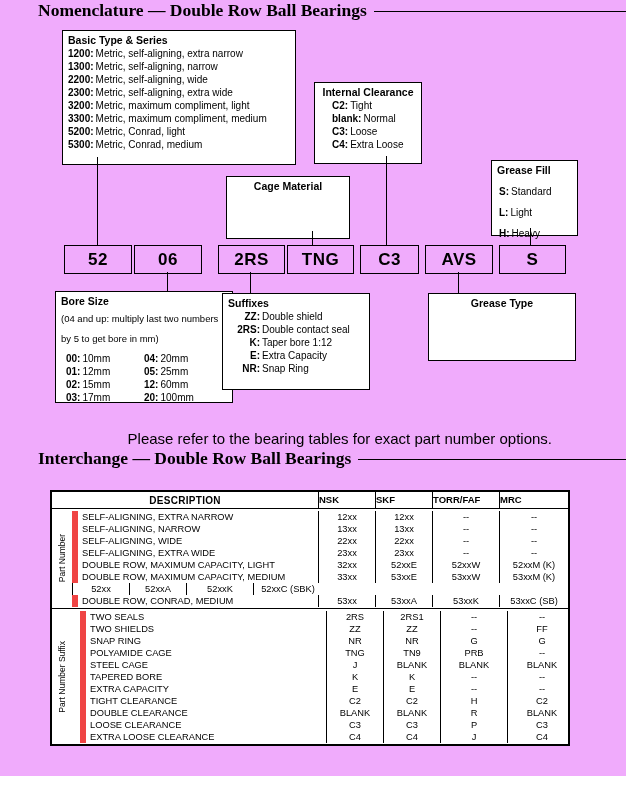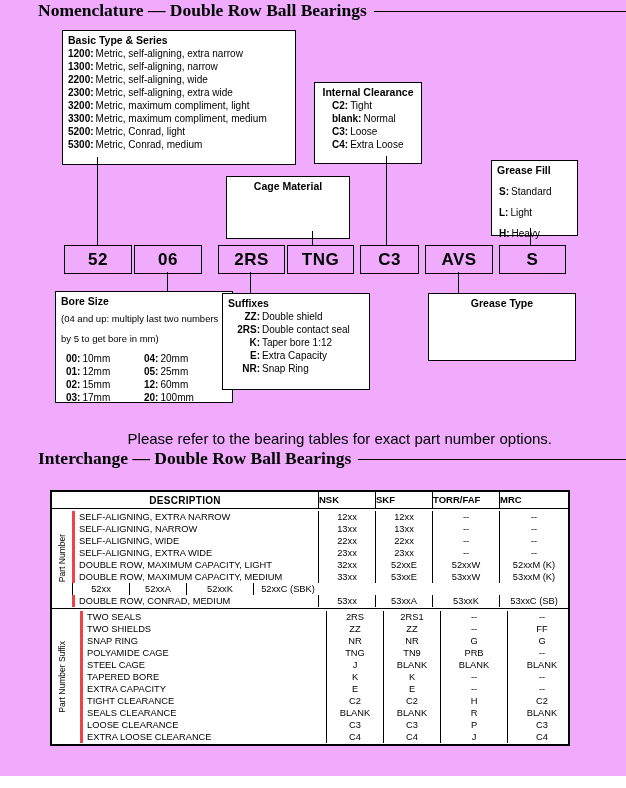--- a/index.html
+++ b/index.html
@@ -71,21 +71,21 @@
   .th-cols .th-col:nth-of-type(3){flex:0 0 67px;border-left:1px solid #000;}
   .th-cols .th-col:nth-of-type(4){flex:0 0 69px;border-left:1px solid #000;}
 
   .tgroup{display:flex;padding:1.5px 0;}
   .tgroup.g2{border-top:1px solid #000;gap:8px;}
   .rotcell{flex:0 0 20px;display:flex;align-items:center;justify-content:center;}
   .rotcell span{writing-mode:vertical-rl;transform:rotate(180deg);font-size:8.5px;white-space:nowrap;}
   .trows{flex:1;display:flex;flex-direction:column;}
   .trow{display:flex;height:12px;line-height:12px;}
   .td{overflow:hidden;white-space:nowrap;}
-  .td.desc{flex:0 0 246px;border-left:3px solid #ef4444;padding-left:4px;}
+  .td.desc{flex:0 0 246px;border-left:6px solid #ef4444;padding-left:4px;}
   .td.v1{flex:0 0 57px;border-left:1px solid #000;text-align:center;}
   .td.v2{flex:0 0 57px;border-left:1px solid #000;text-align:center;}
   .td.v3{flex:0 0 67px;border-left:1px solid #000;text-align:center;}
   .td.v4{flex:0 0 69px;border-left:1px solid #000;text-align:center;}
 
   .footnote{position:absolute;left:44px;top:783px;width:536px;font-size:7px;
             white-space:nowrap;overflow:hidden;color:#111;}
 </style>
 </head>
 <body>
@@ -382,21 +382,21 @@
 
           <div class="trow">
             <div class="td desc">TIGHT CLEARANCE</div>
             <div class="td v1">C2</div>
             <div class="td v2">C2</div>
             <div class="td v3">H</div>
             <div class="td v4">C2</div>
           </div>
 
           <div class="trow">
-            <div class="td desc">SEALS CLEARANCE</div>
+            <div class="td desc">DOUBLE CLEARANCE</div>
             <div class="td v1">BLANK</div>
             <div class="td v2">BLANK</div>
             <div class="td v3">R</div>
             <div class="td v4">BLANK</div>
           </div>
 
           <div class="trow">
             <div class="td desc">LOOSE CLEARANCE</div>
             <div class="td v1">C3</div>
             <div class="td v2">C3</div>

